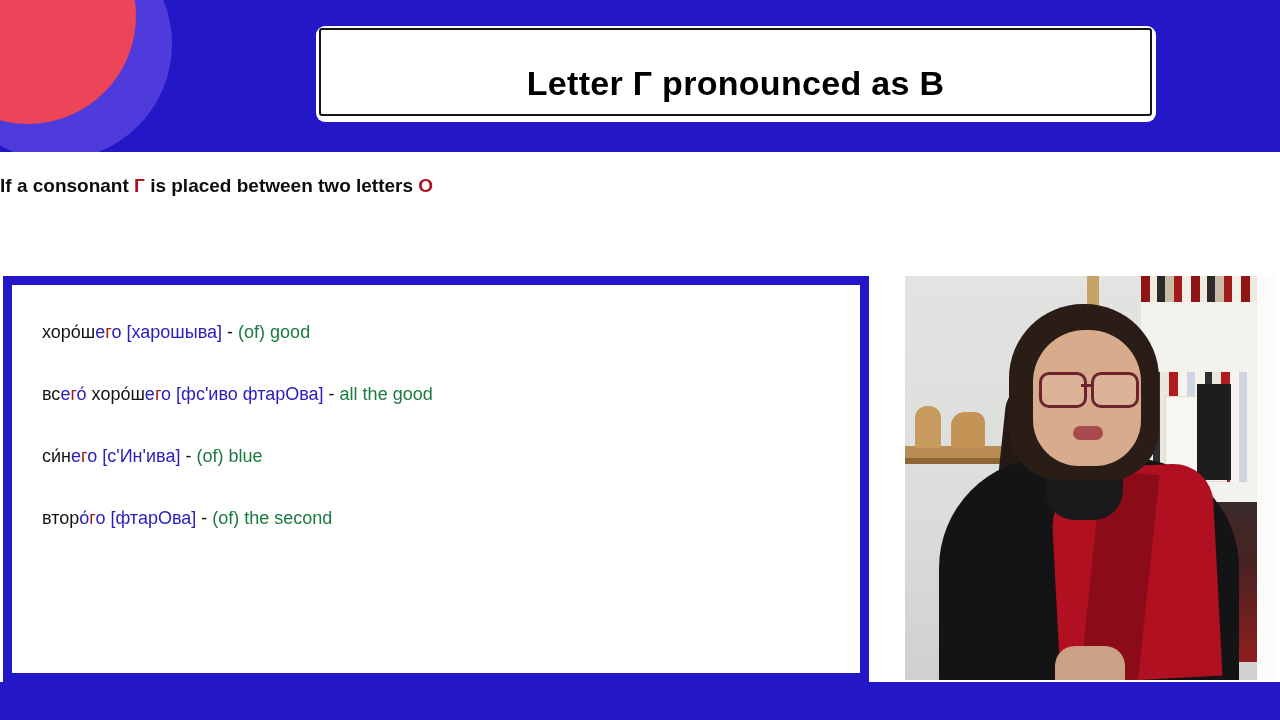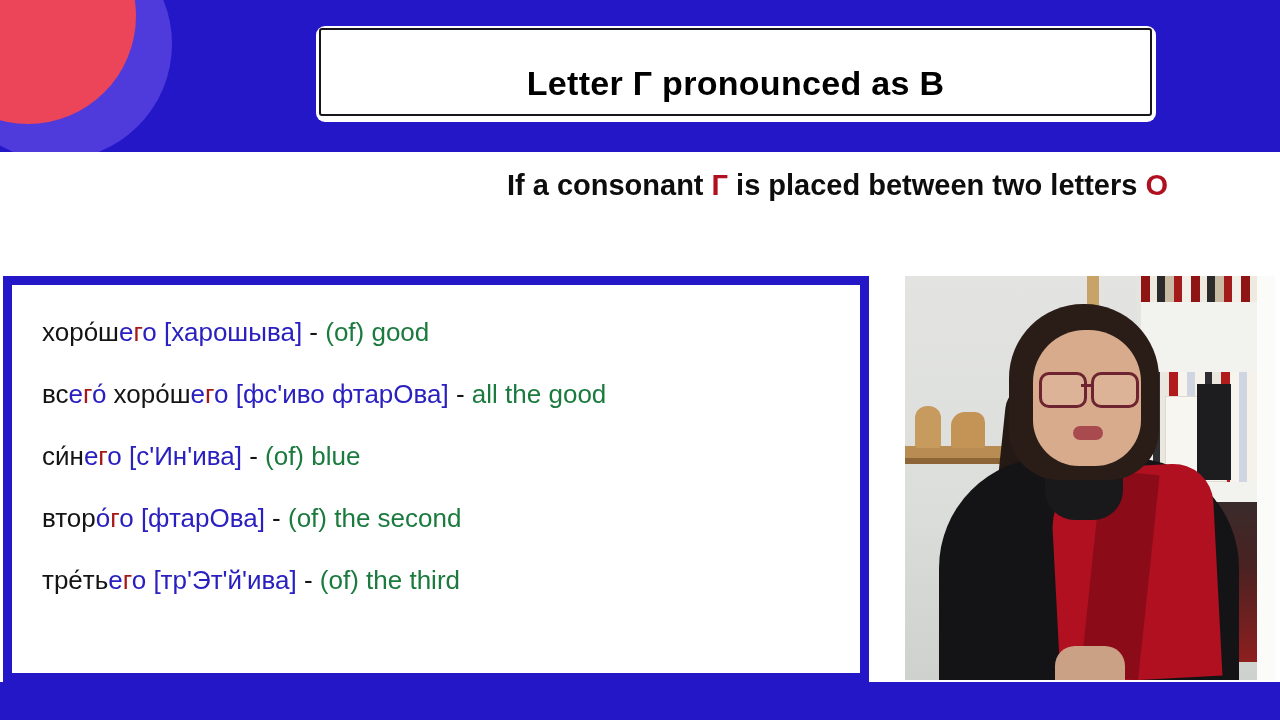--- a/index.html
+++ b/index.html
@@ -66,42 +66,42 @@
     letter-spacing: 0.3px;
     white-space: nowrap;
     margin-top: 22px;
   }
 
   
   .subtitle {
     position: absolute;
     left: 0; top: 168px;
     width: 1168px;
-    text-align: right;
-    font-size: 29px;
+    text-align: left;
+    font-size: 19px;
     font-weight: bold;
     color: #0d0d0d;
     line-height: 35px;
   }
   .hl { color: #b01020; }
 
   
   .list-box {
     position: absolute;
     left: 3px; top: 276px;
     width: 866px; height: 406px;
     background: #ffffff;
     border: 9px solid #2417c8;
     box-sizing: border-box;
   }
   .list-inner {
     padding: 16px 0 0 30px;
   }
   .word-line {
-    font-size: 26px;
+    font-size: 18px;
     line-height: 62px;
     white-space: nowrap;
   }
   .w-black { color: #141414; }
   .w-blue  { color: #2a20c0; }
   .w-red   { color: #a81818; }
   .w-tr    { color: #2a20c0; }
   .w-dash  { color: #141414; }
   .w-en    { color: #1b7a3e; }
 
@@ -275,24 +275,20 @@
       <span class="w-black">си́н</span><span class="w-blue">е</span><span class="w-red">г</span><span class="w-blue">о</span><span class="w-black"></span><span class="w-blue"></span><span class="w-red"></span><span class="w-blue"></span>
       <span class="w-tr">[с'Ин'ива]</span><span class="w-dash"> - </span><span class="w-en">(of) blue</span>
     </div>
 
 
     <div class="word-line">
       <span class="w-black">втор</span><span class="w-blue">о́</span><span class="w-red">г</span><span class="w-blue">о</span><span class="w-black"></span><span class="w-blue"></span><span class="w-red"></span><span class="w-blue"></span>
       <span class="w-tr">[фтарОва]</span><span class="w-dash"> - </span><span class="w-en">(of) the second</span>
     </div>
 
-    <div class="word-line">
-      <span class="w-black">тре́ть</span><span class="w-blue">е</span><span class="w-red">г</span><span class="w-blue">о</span><span class="w-black"></span><span class="w-blue"></span><span class="w-red"></span><span class="w-blue"></span>
-      <span class="w-tr">[тр'Эт'й'ива]</span><span class="w-dash"> - </span><span class="w-en">(of) the third</span>
-    </div>
 
   </div>
 </div>
 
 <div class="video-panel">
   <div class="vid-wall"></div>
   <div class="vid-shelf-unit"></div>
   <div class="vid-books-top"></div>
   <div class="vid-books-mid"></div>
   <div class="vid-book-white"></div>

